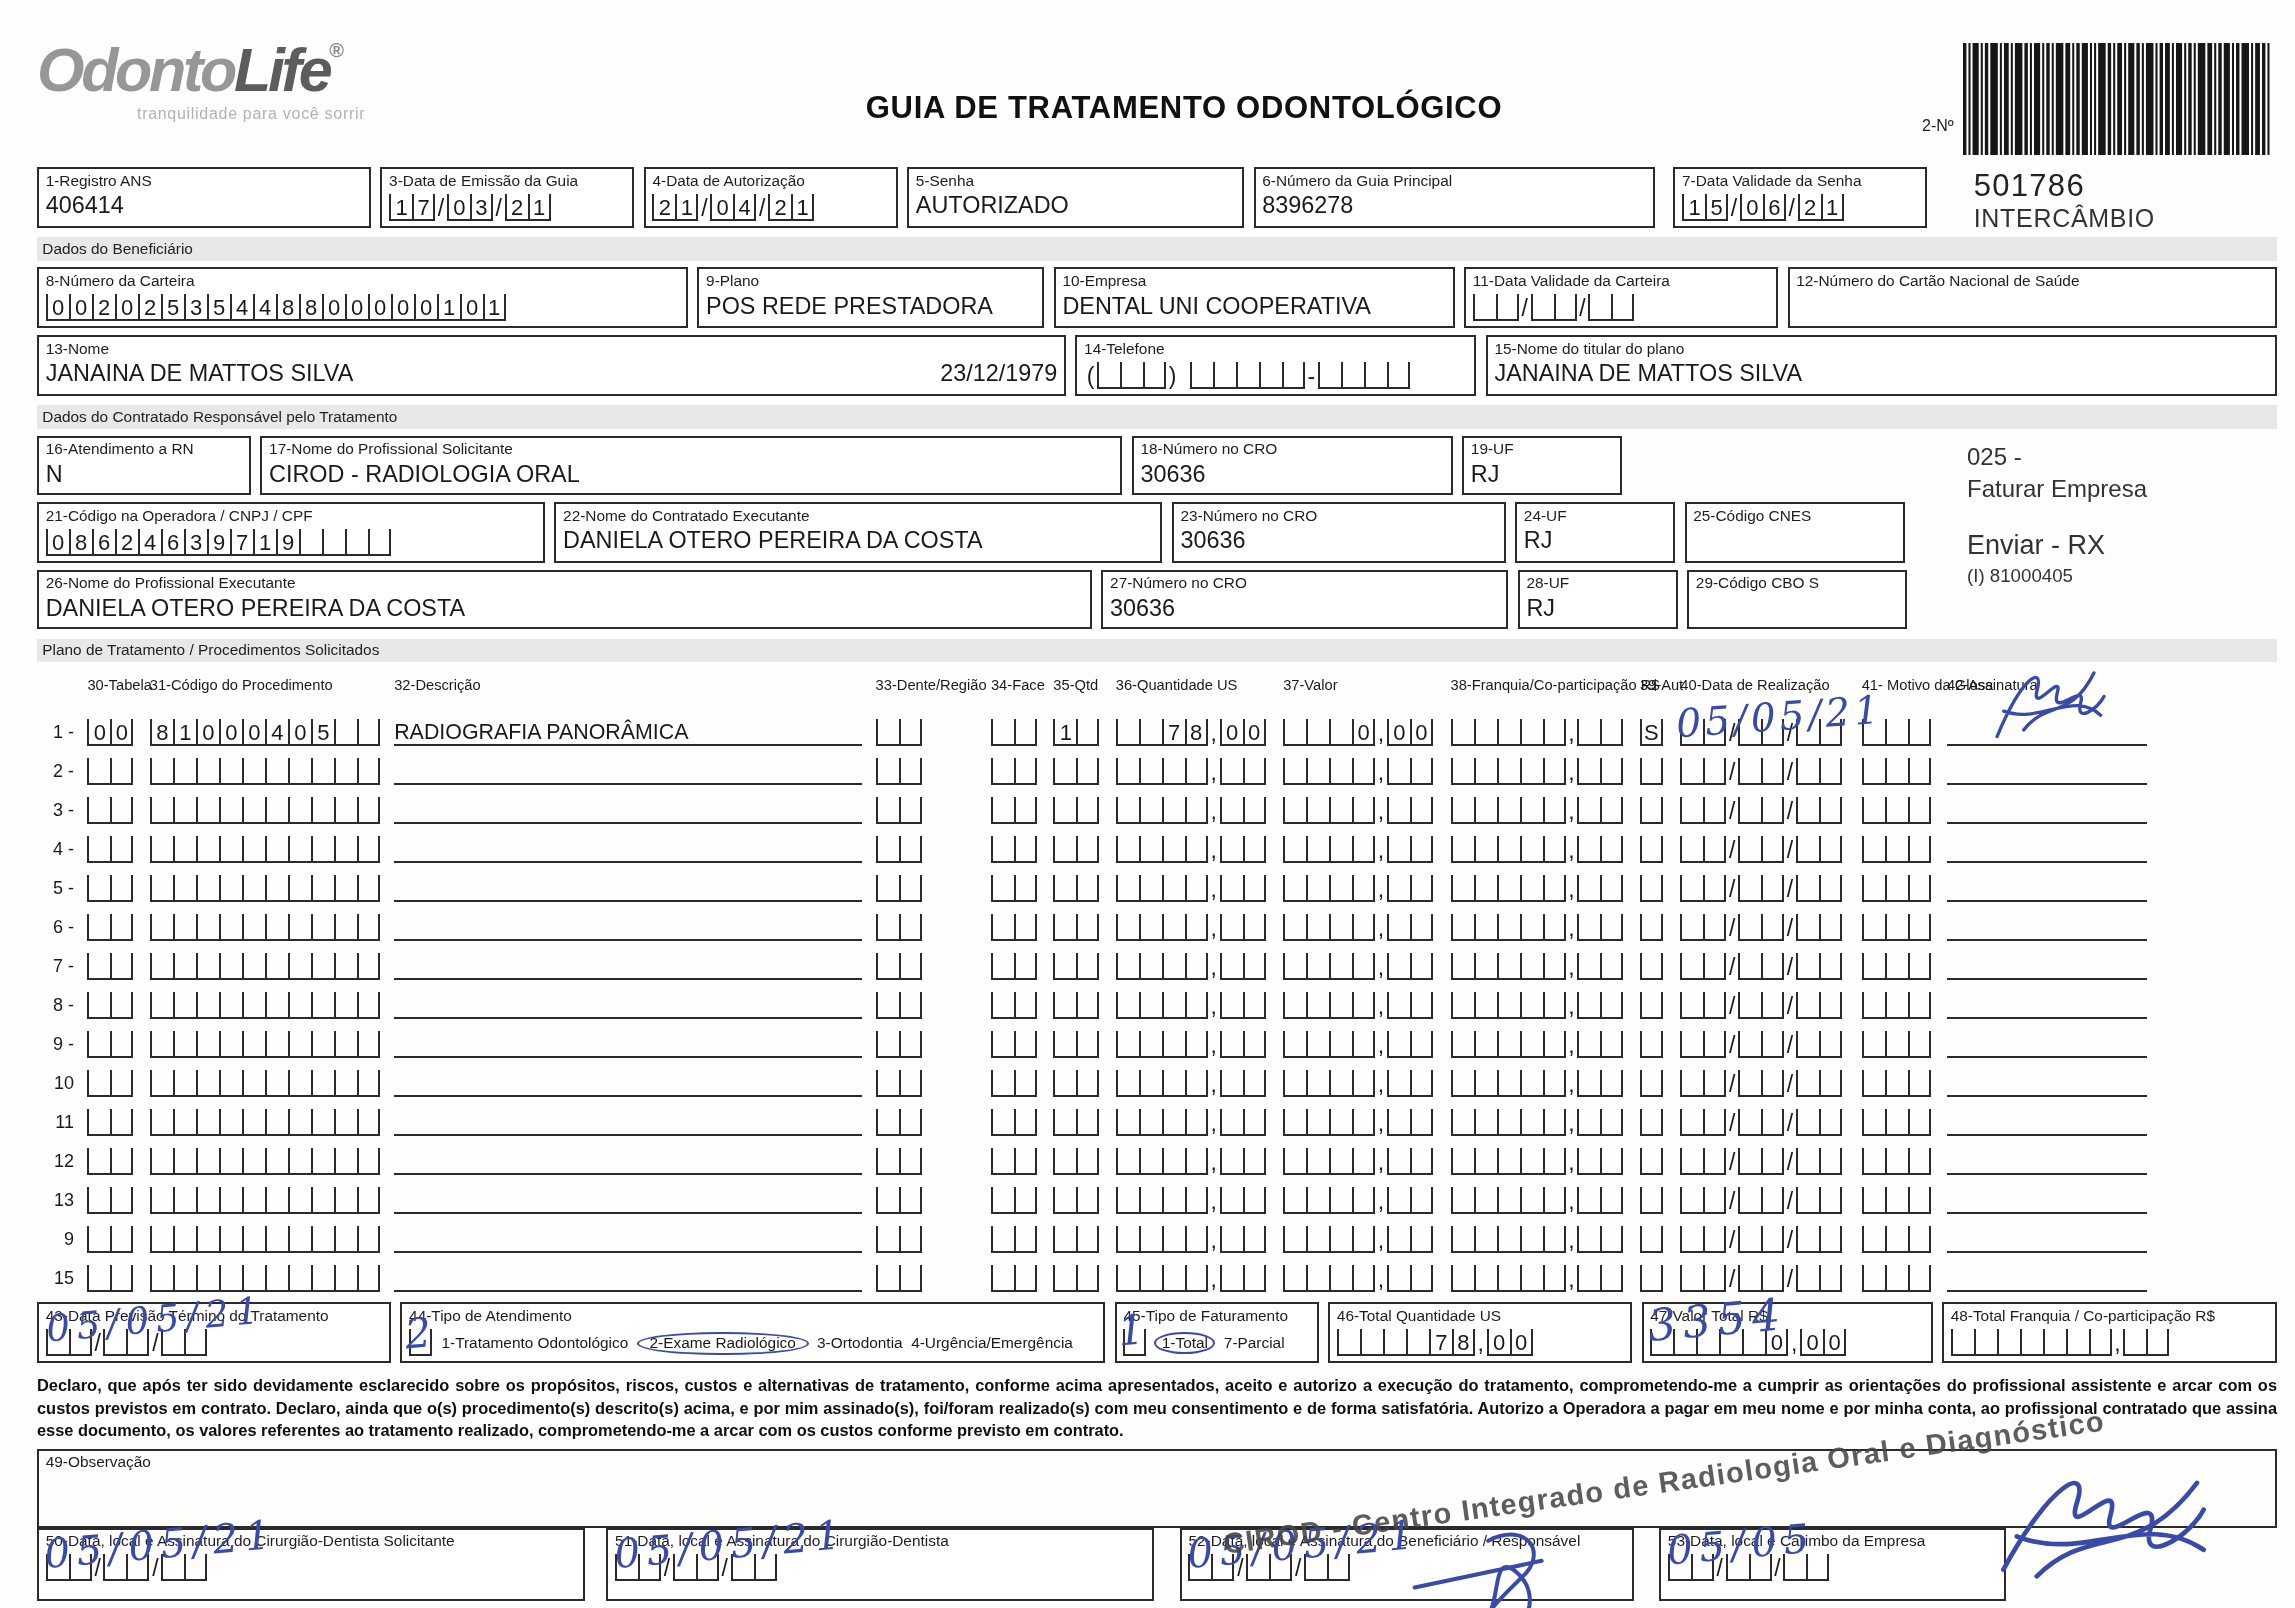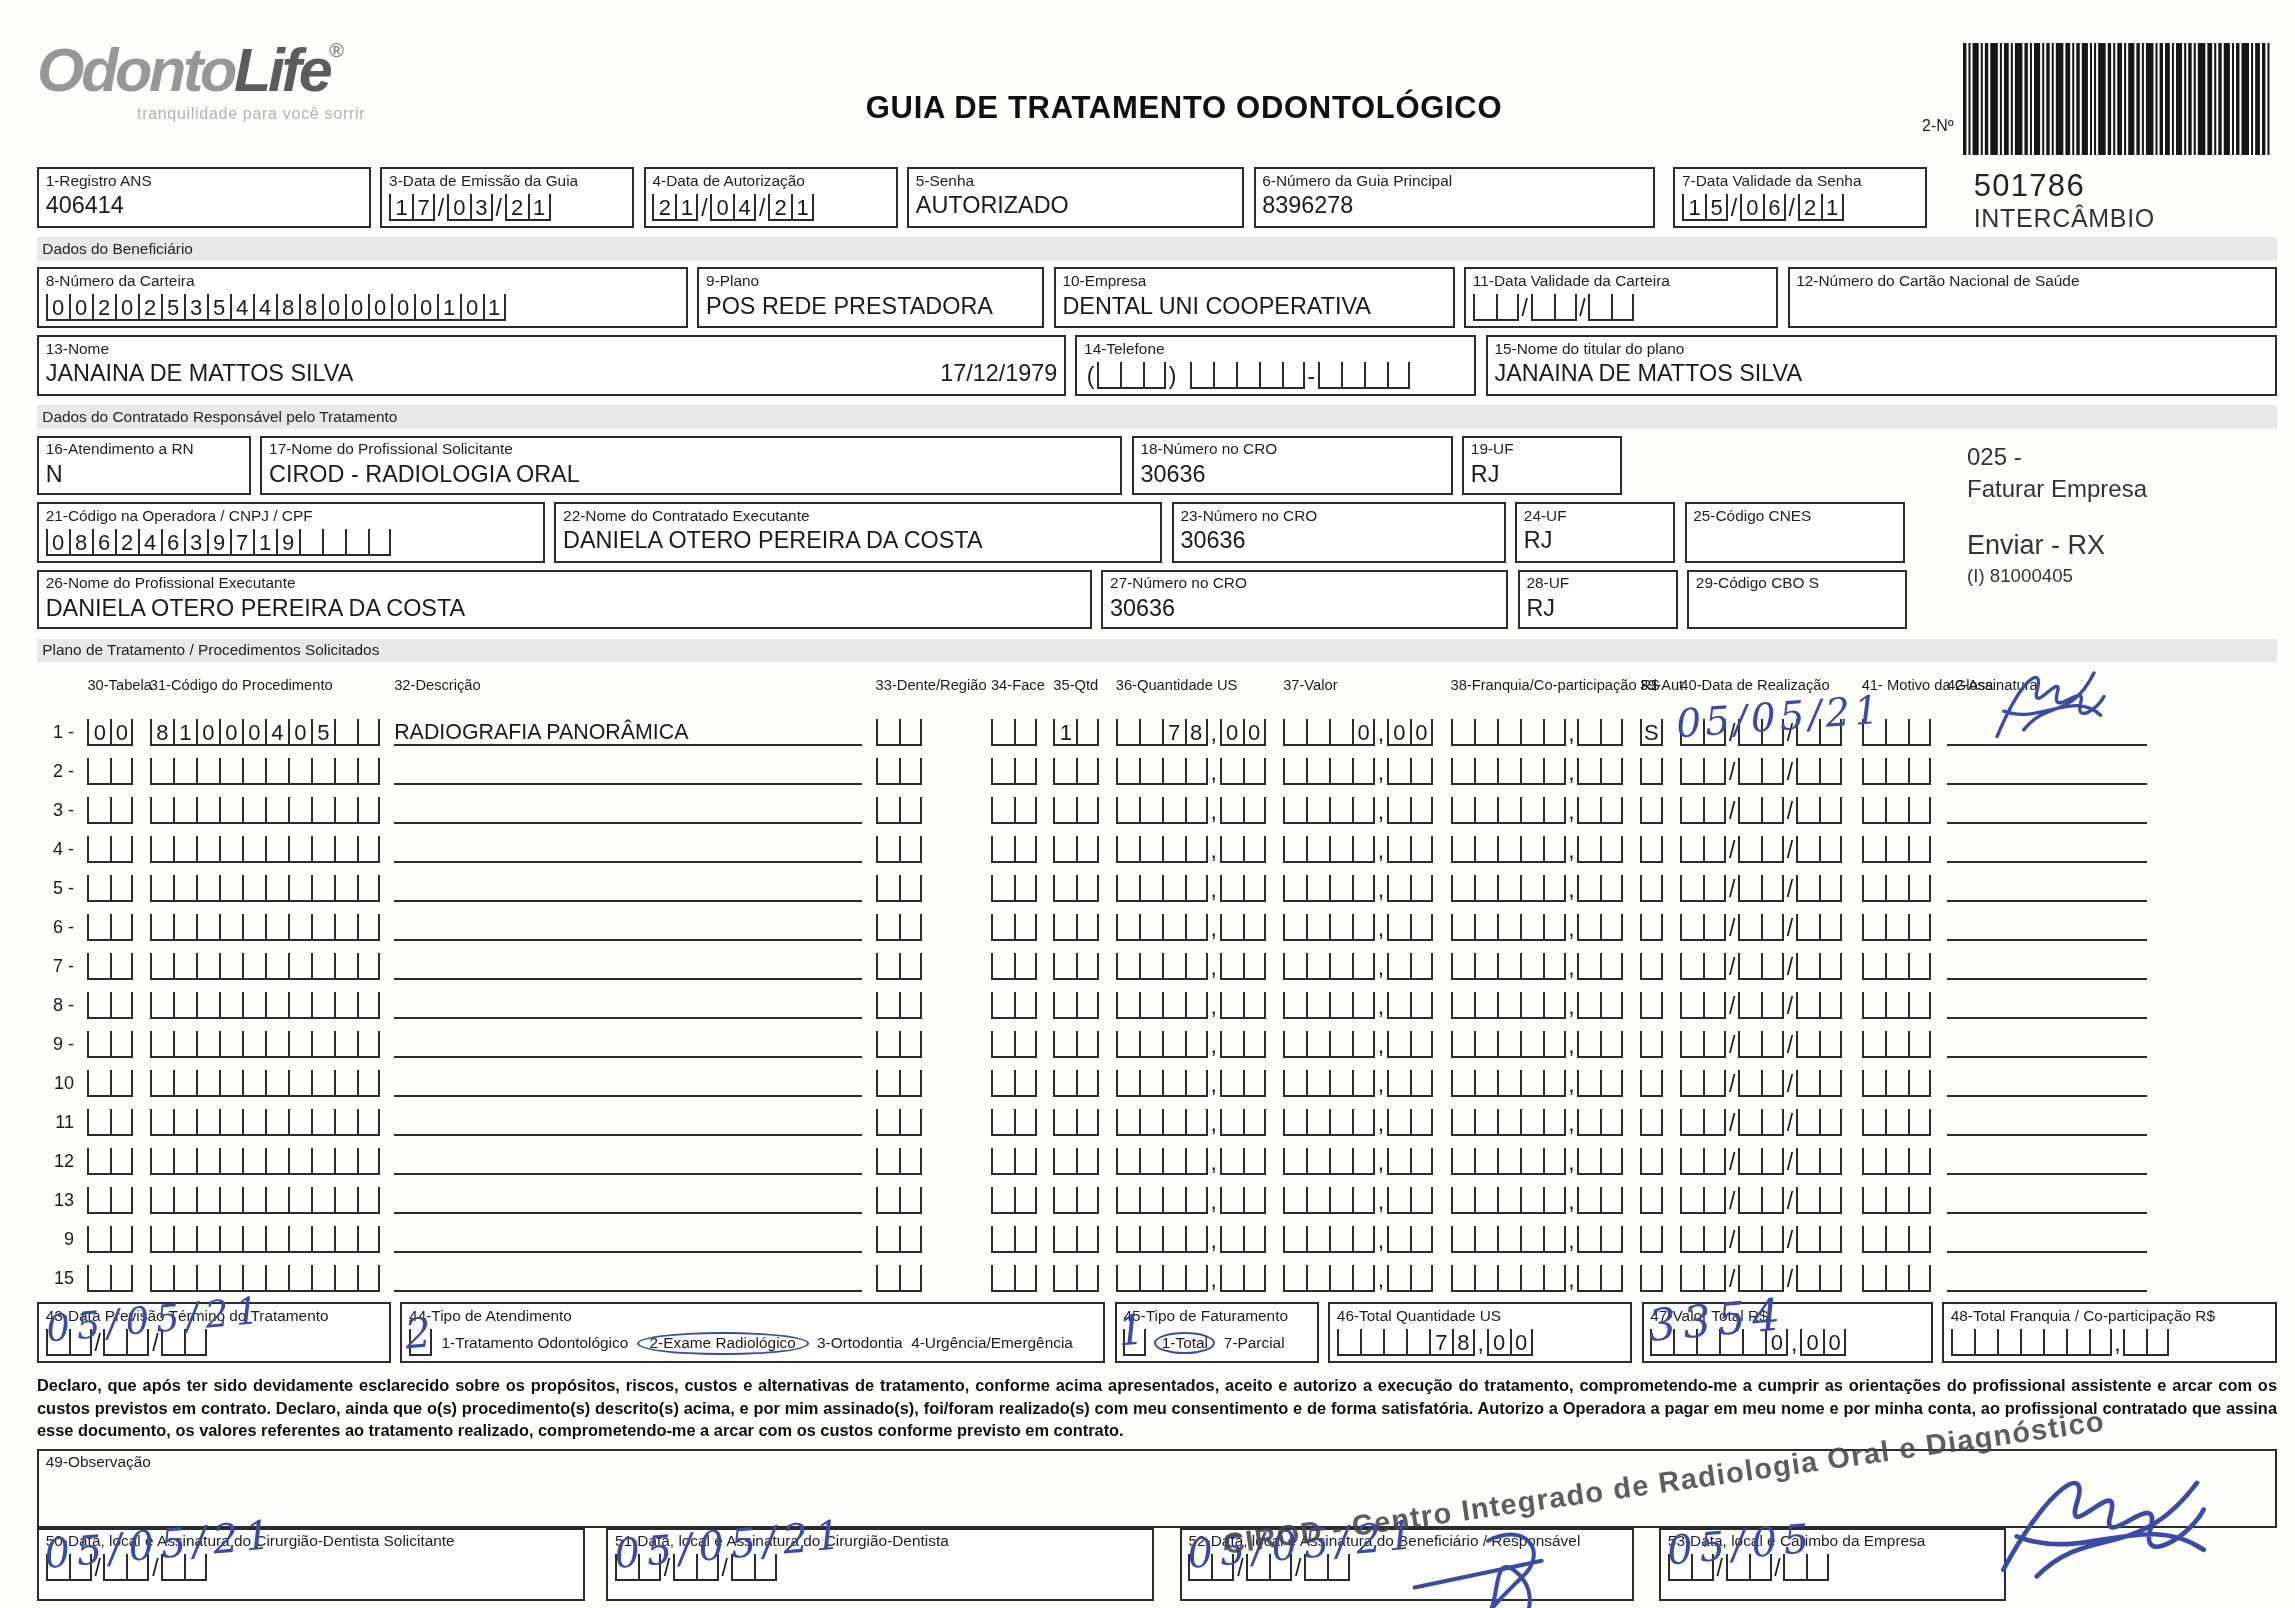--- a/index.html
+++ b/index.html
@@ -278,21 +278,21 @@
       <div class="lab">12-Número do Cartão Nacional de Saúde</div>
       <div class="val"></div>
     </div>
   </div>
 
   <div class="row">
     <div class="box" style="width:1029px">
       <div class="lab">13-Nome</div>
       <div class="val" style="display:flex;justify-content:space-between">
         <span>JANAINA DE MATTOS SILVA</span>
-        <span>17/12/1979</span>
+        <span>23/12/1979</span>
       </div>
     </div>
     <div class="box" style="width:401px">
       <div class="lab">14-Telefone</div>
       <div class="combrow">
         <span class="sep">(</span>
           <span class="comb">
             <span class="cc">&nbsp;</span>
             <span class="cc">&nbsp;</span>
             <span class="cc">&nbsp;</span>

